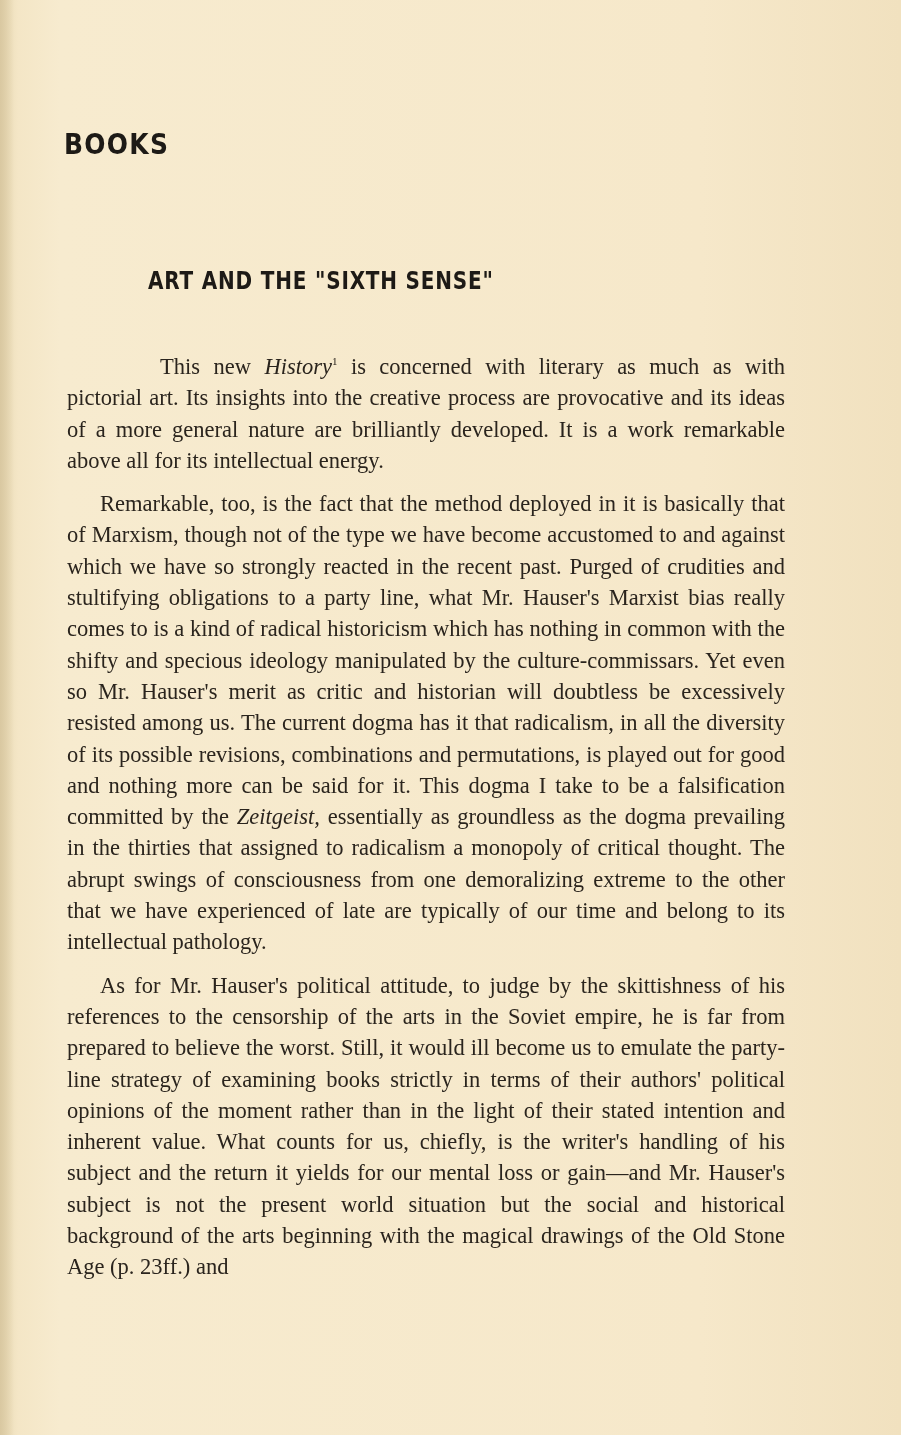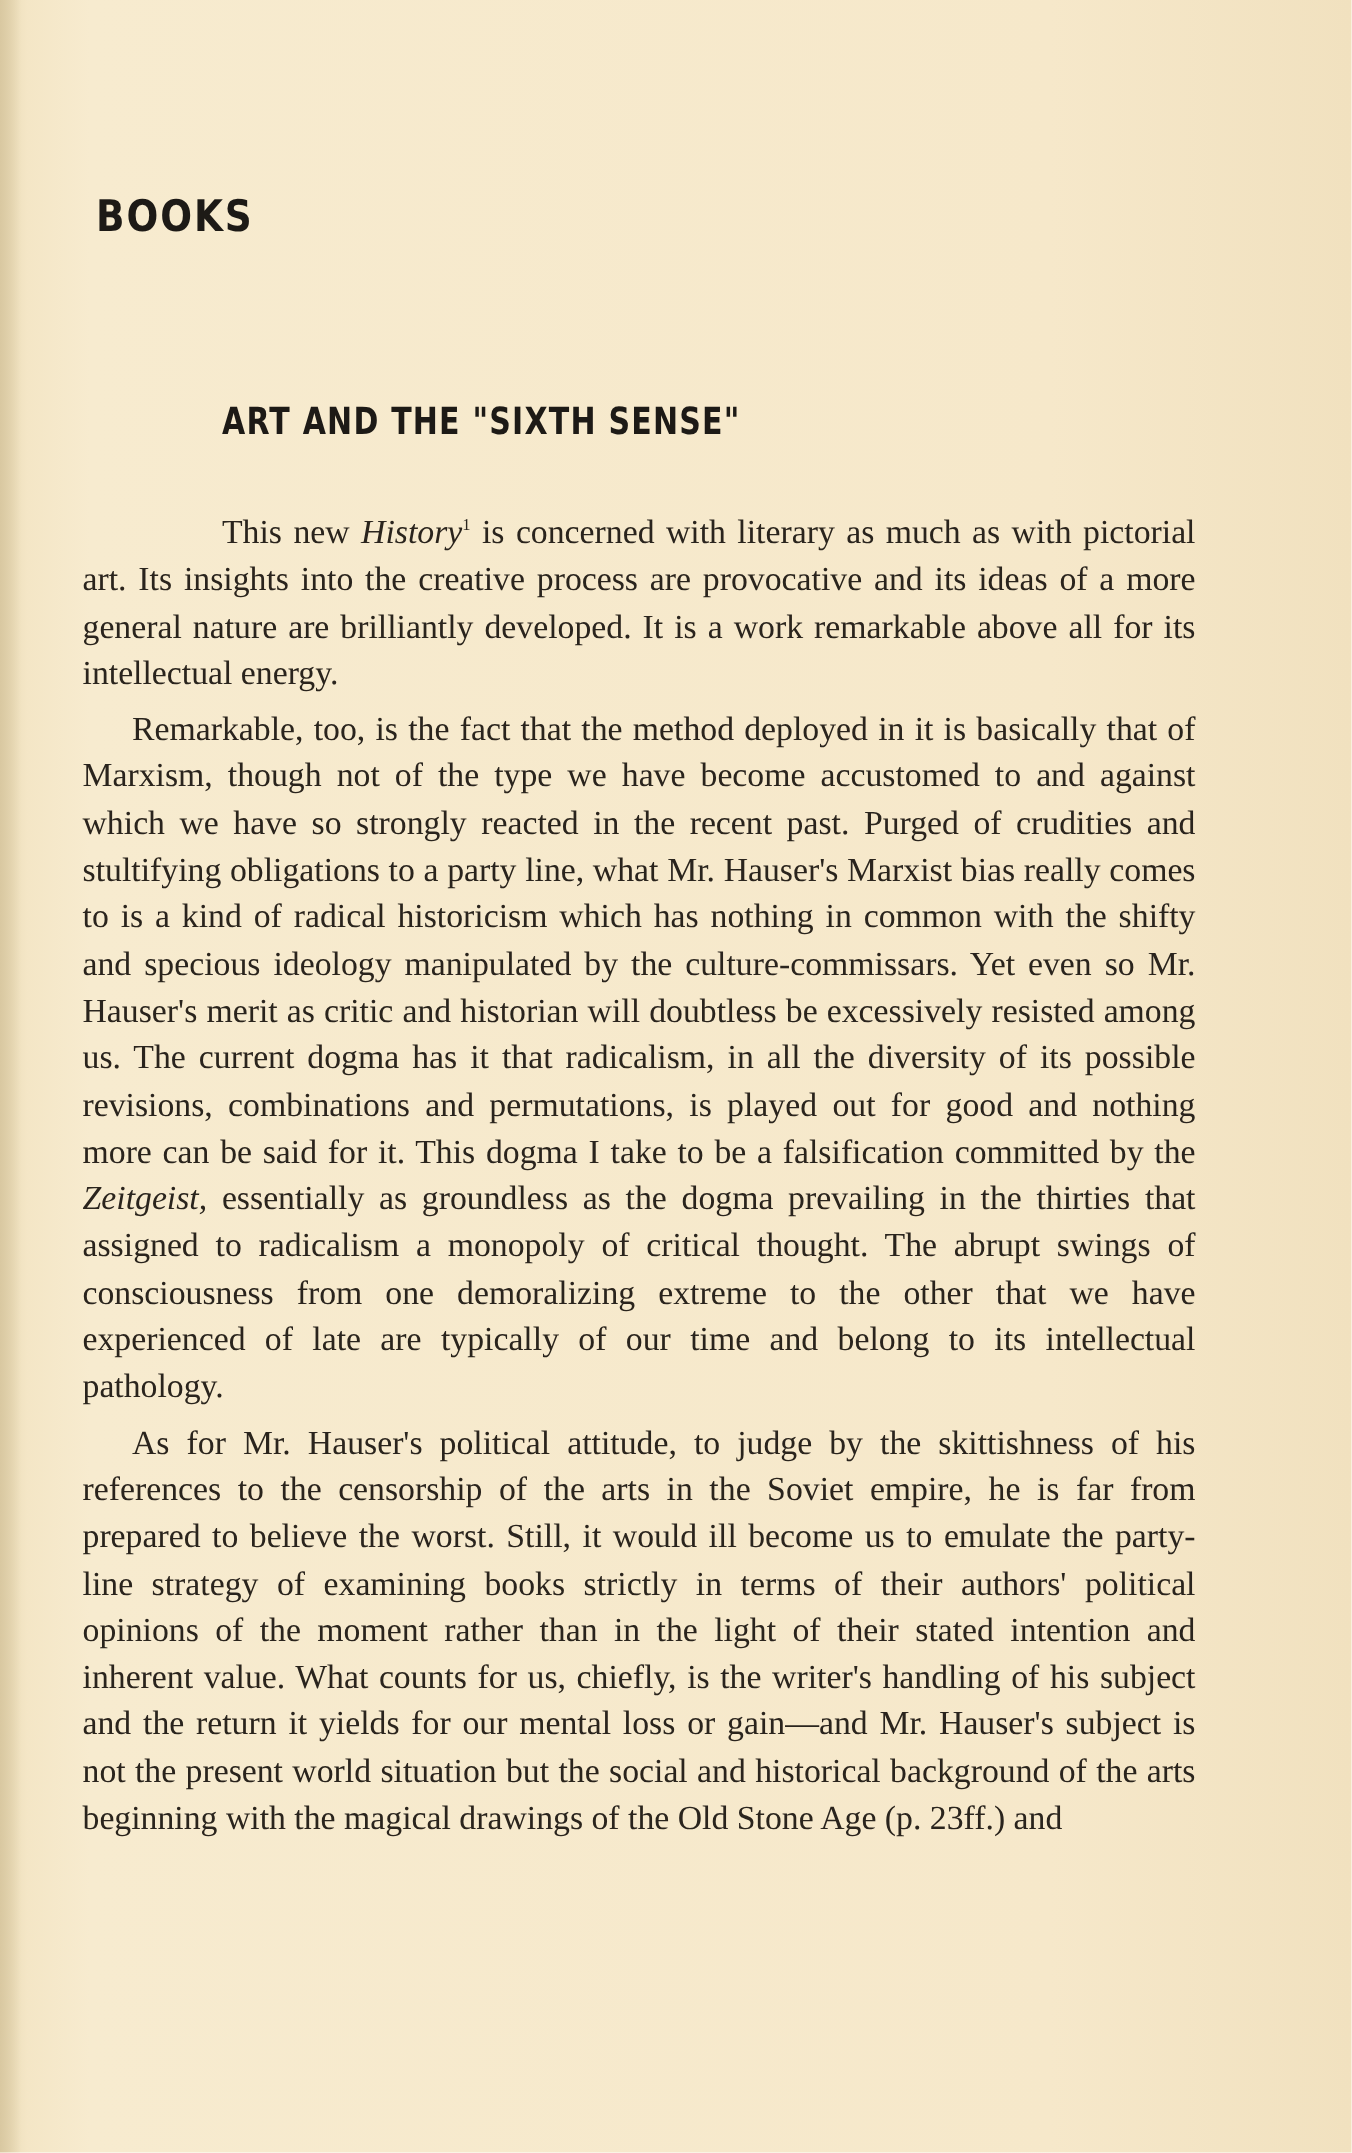--- a/index.html
+++ b/index.html
@@ -22,21 +22,21 @@
   .article-title {
     position:absolute; left:148px; top:266px;
     font-family: "DejaVu Sans", sans-serif; font-weight:bold;
     font-size:25px; letter-spacing:1px; color:#1d1a16;
     transform: scaleX(0.80); transform-origin:left top; white-space:nowrap;
   }
   .body {
     position:absolute; left:55px; top:339px; width:742px;
     font-size:22.5px; line-height:31.3px; text-align:justify;
   }
-  .body p { margin:0; text-indent:33px; }
+  .body p { margin:12px; text-indent:33px; }
   .body p + p { margin-top:6px; }
   .body p.first { text-indent:93px; }
   .body i { font-style:italic; }
   .body sup { font-size:11px; vertical-align:9px; line-height:0; }
   .footnote {
     position:absolute; left:55px; top:1223px; width:742px;
     font-size:17px; line-height:23.5px; text-align:justify;
   }
   .footnote p { margin:0; text-indent:12px; }
 </style>

